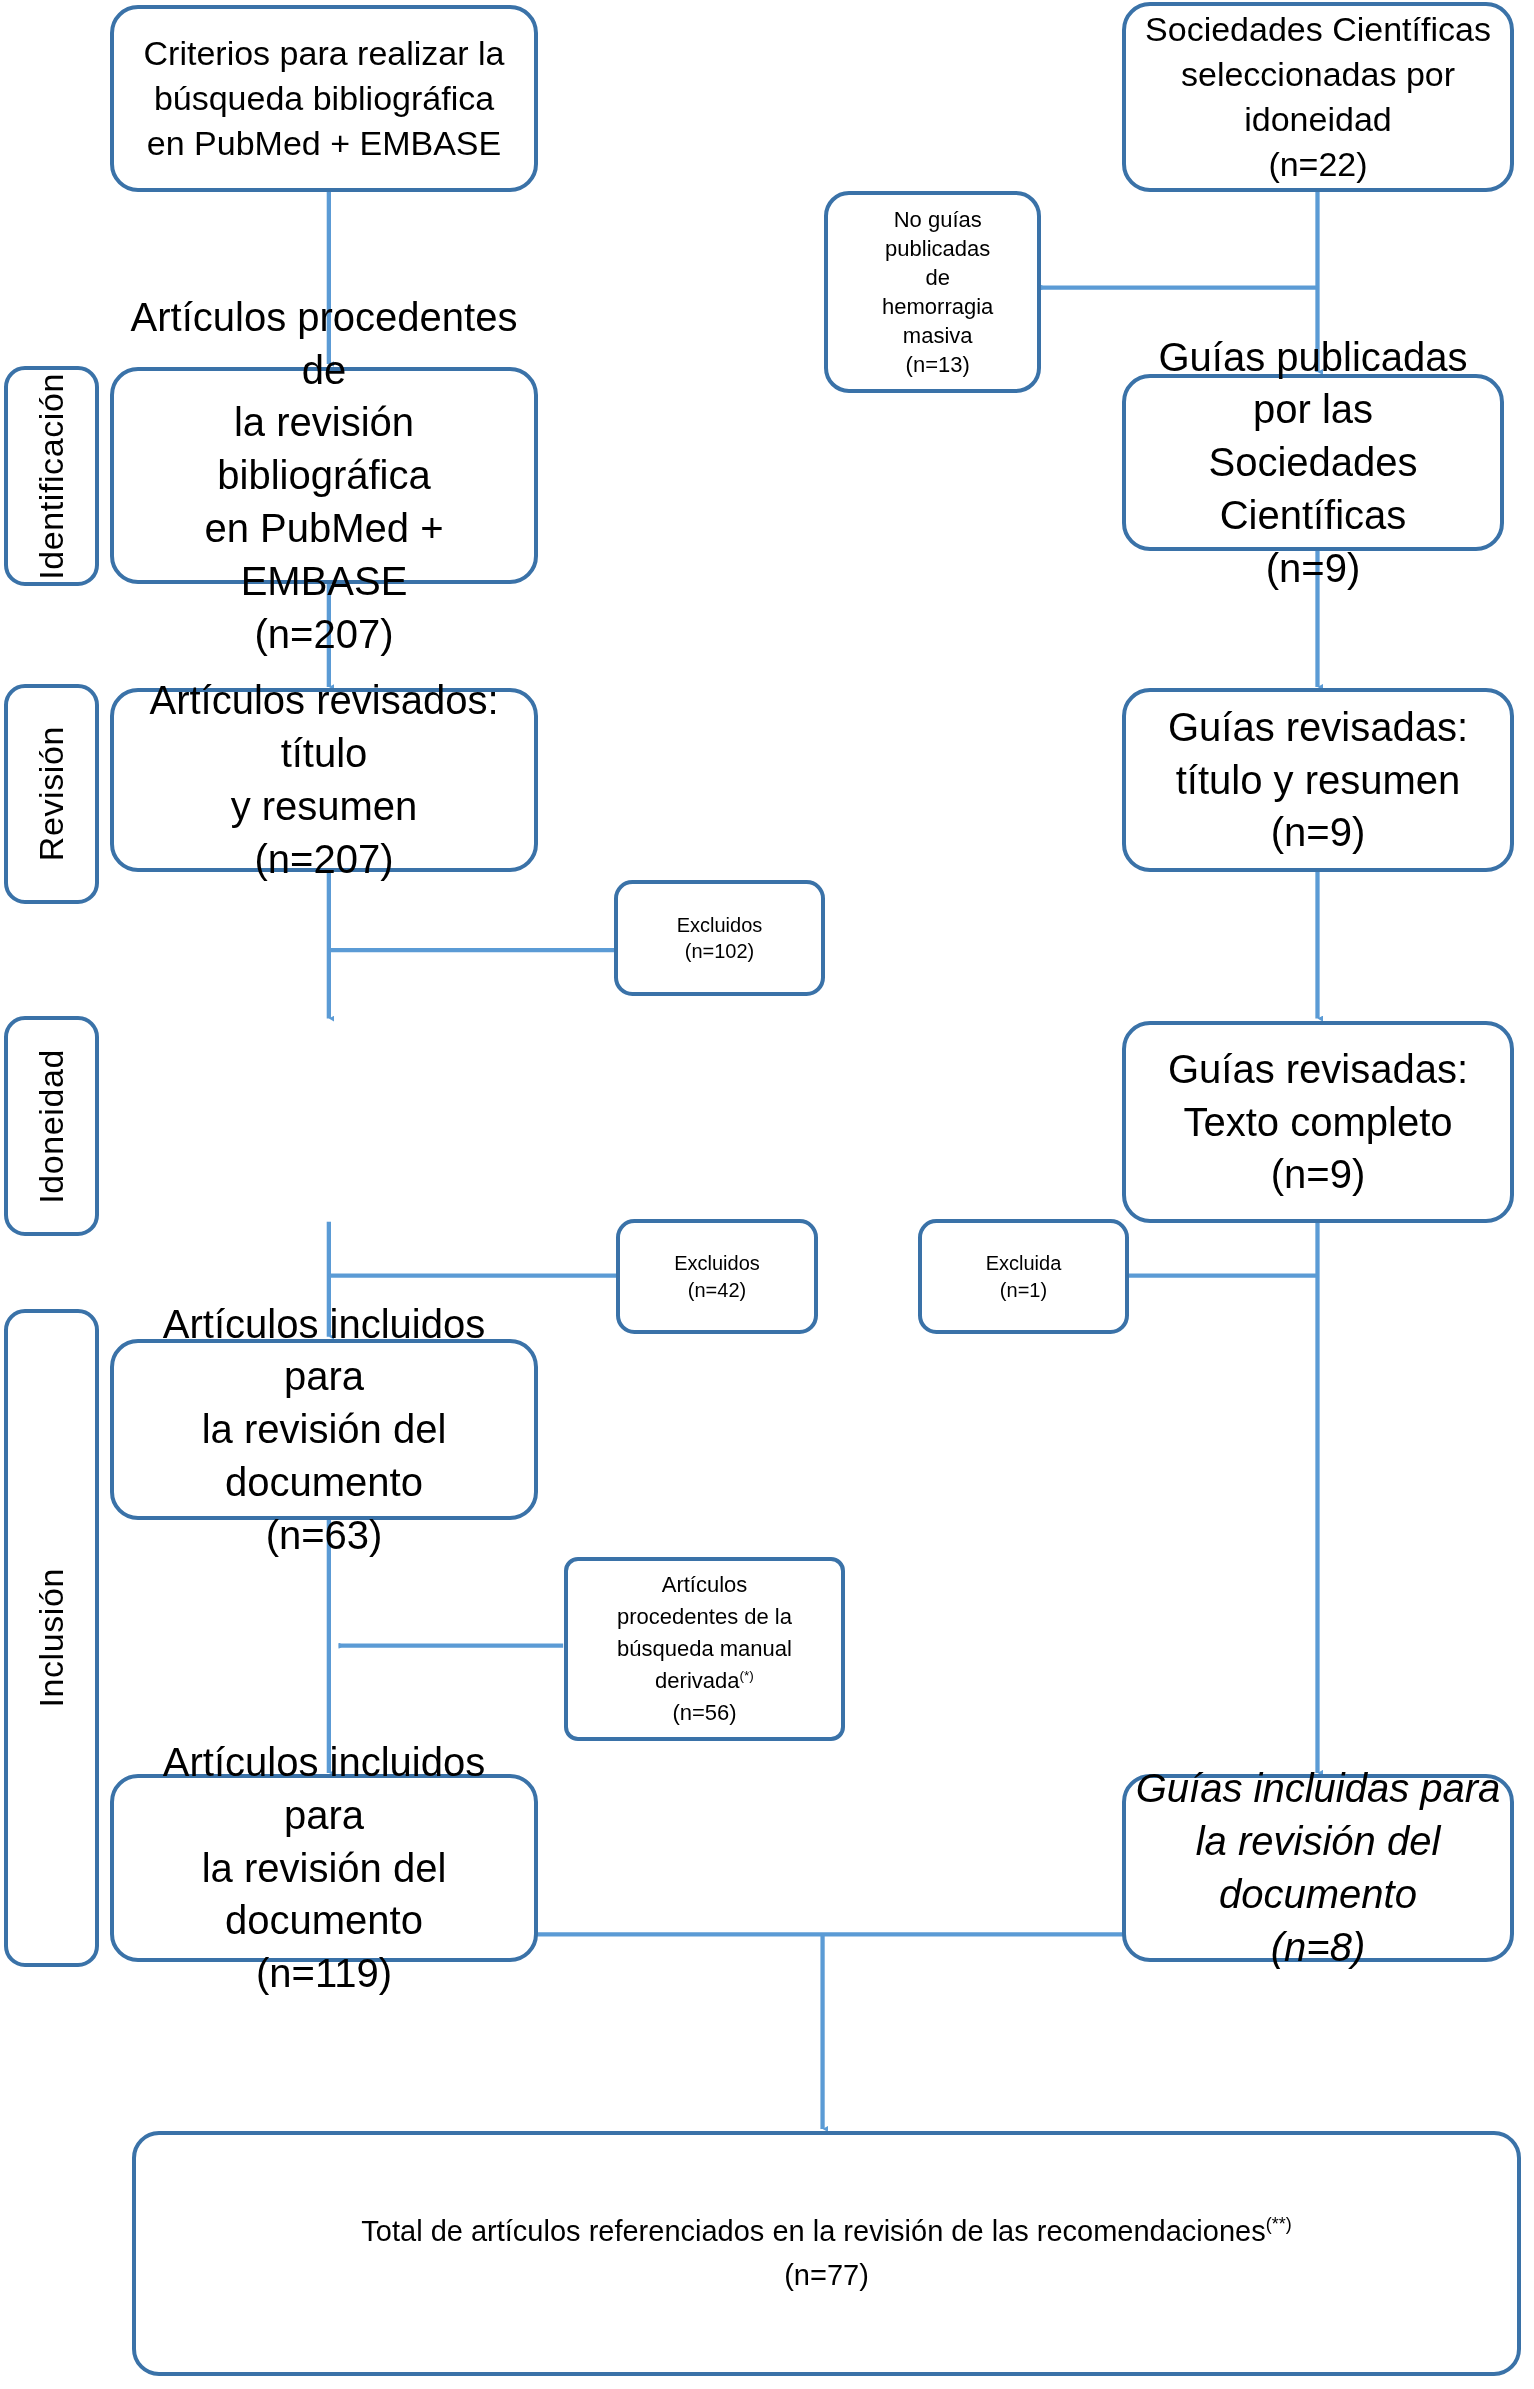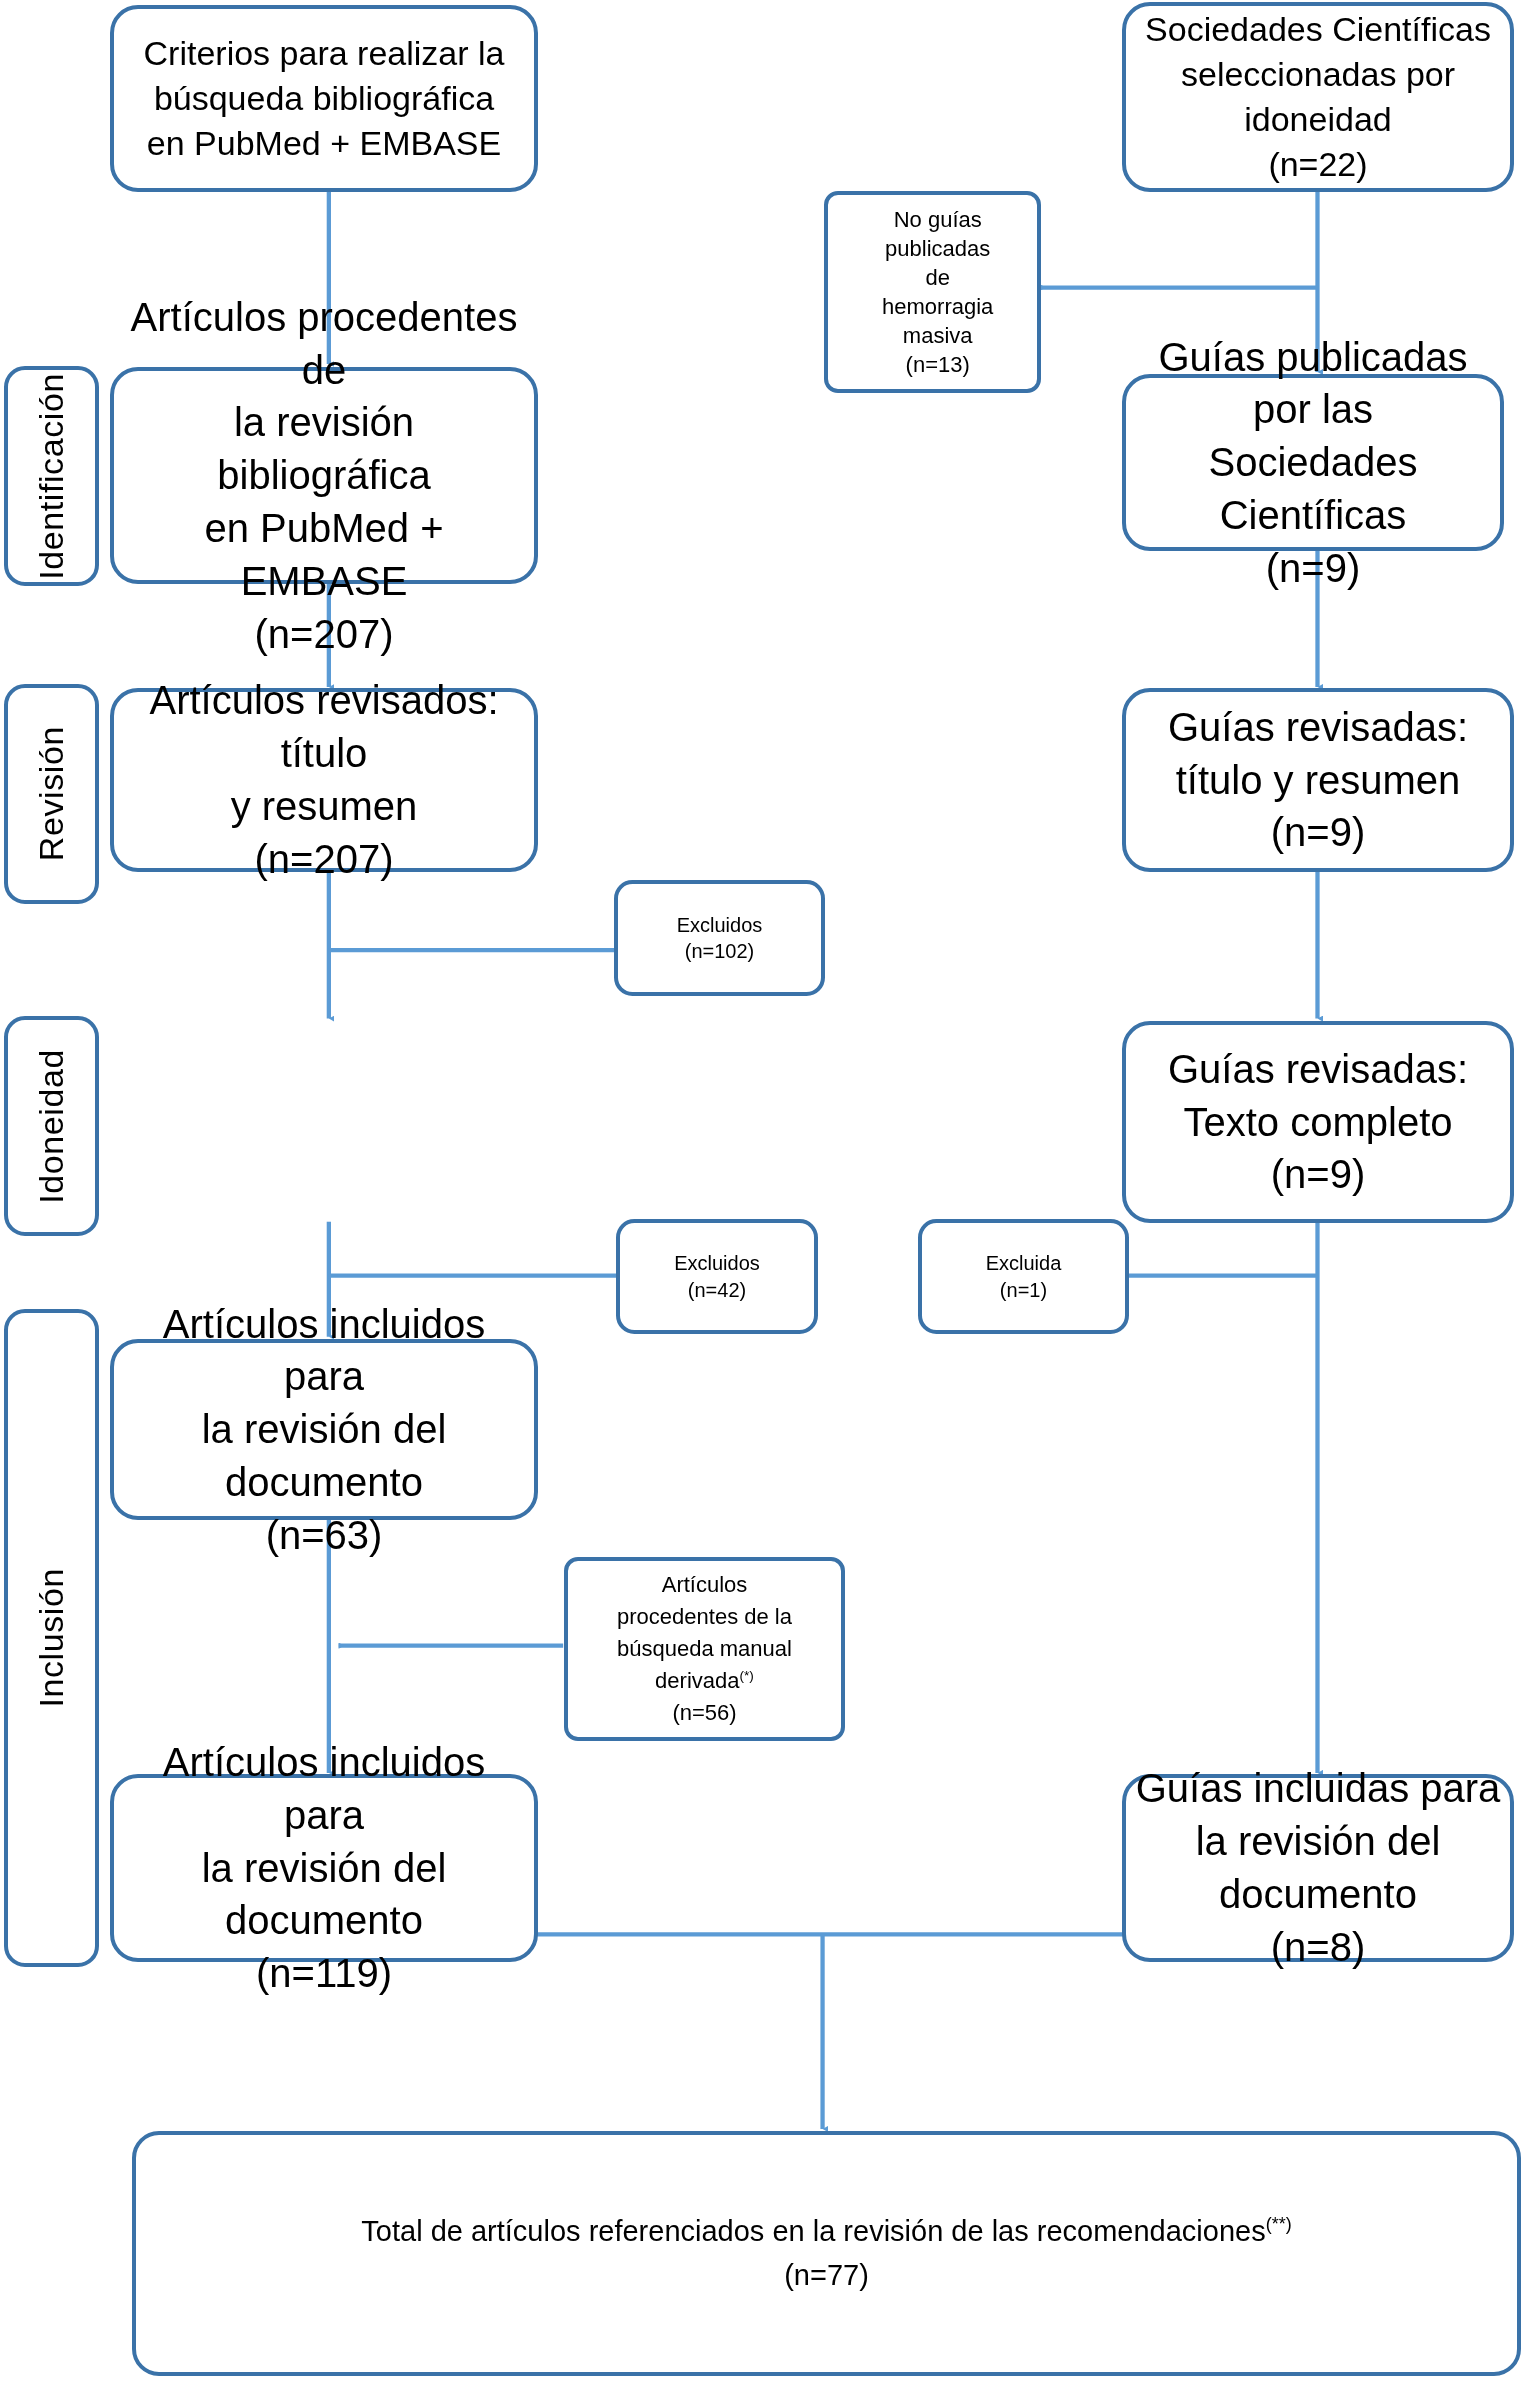--- a/index.html
+++ b/index.html
@@ -146,21 +146,21 @@
 en PubMed + EMBASE</span>
   </div>
 
   <div class="node fs-big" style="left:1122px; top:1.8px; width:392px; height:190px;">
     <span class="node-text">Sociedades Científicas
 seleccionadas por
 idoneidad
 (n=22)</span>
   </div>
 
-  <div class="node fs-tiny" style="left:824px; top:191px; width:217px; height:202px; border-radius:14px;padding-left:19px;">
+  <div class="node fs-tiny" style="left:824px; top:191px; width:217px; height:202px; border-radius:25px;padding-left:19px;">
     <span class="node-text">No guías
 publicadas
 de
 hemorragia
 masiva
 (n=13)</span>
   </div>
 
   <div class="node fs-mid" style="left:110px; top:367px; width:428px; height:217px;">
     <span class="node-text">Artículos procedentes de
@@ -226,21 +226,21 @@
     <span>(n=56)</span>
   </div>
 
   <div class="node fs-mid" style="left:110px; top:1774px; width:428px; height:188px;">
     <span class="node-text">Artículos incluidos para
 la revisión del
 documento
 (n=119)</span>
   </div>
 
-  <div class="node fs-mid" style="left:1122px; top:1774px; width:392px; height:188px;">
+  <div class="node fs-mid" style="left:1122px; top:1774px; width:392px; height:188px;font-style:italic;">
     <span class="node-text">Guías incluidas para
 la revisión del
 documento
 (n=8)</span>
   </div>
 
   <div class="node fs-total" style="left:132px; top:2131px; width:1389px; height:245px; border-radius:27px; flex-direction:column; line-height:1.5;">
     <span>
       <span>Total de artículos referenciados en la revisión de las recomendaciones</span><span class="sup-mark">(**)</span>
     </span>

